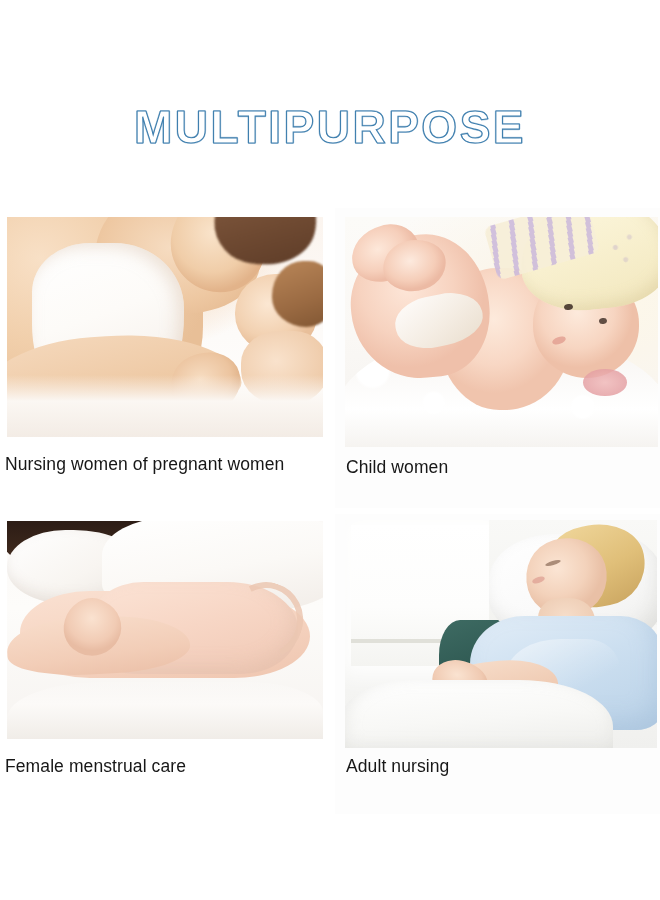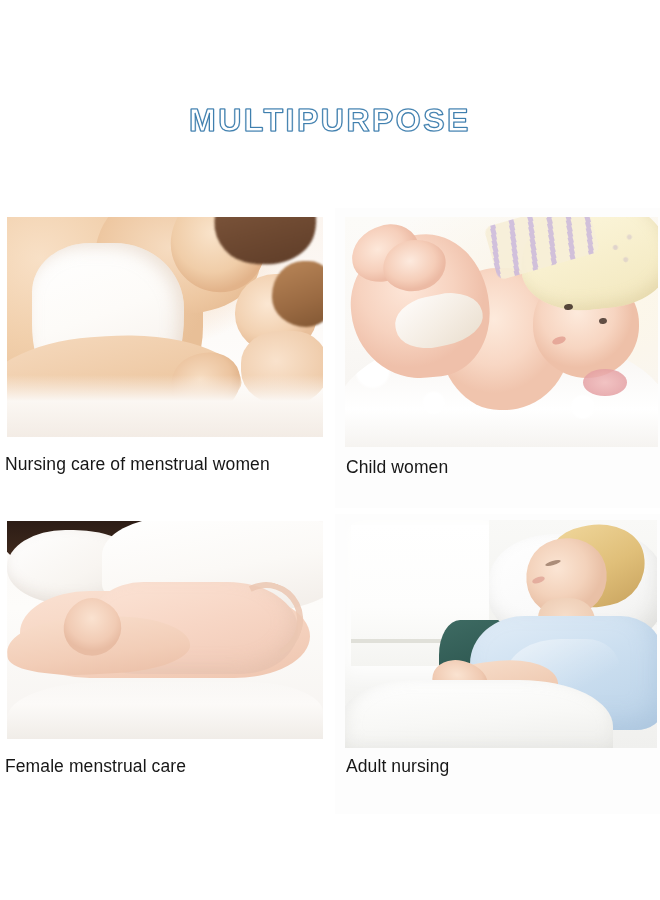--- a/index.html
+++ b/index.html
@@ -24,21 +24,21 @@
     width: 660px;
     height: 208px;
   }
   .title-main {
     position: absolute;
     left: 0;
     top: 104px;
     width: 660px;
     text-align: center;
     font-family: "Liberation Sans", sans-serif;
-    font-size: 32px;
+    font-size: 46px;
     font-weight: 700;
     letter-spacing: 2.5px;
     line-height: 1;
     color: #ffffff;
     -webkit-text-stroke: 1.1px #3f7fae;
     text-shadow:
       -1px 0 0 rgba(63,127,174,.35),
        1px 0 0 rgba(63,127,174,.35),
        0 -1px 0 rgba(63,127,174,.35),
        0  1px 0 rgba(63,127,174,.35);
@@ -419,21 +419,21 @@
       <div class="p0-hair"></div>
       <div class="p0-neck"></div>
       <div class="p0-top"></div>
       <div class="p0-baby-head"></div>
       <div class="p0-baby-hair"></div>
       <div class="p0-baby-body"></div>
       <div class="p0-arm"></div>
       <div class="p0-hand"></div>
       <div class="p0-sheet"></div>
     </div>
-    <div class="caption cap-0">Nursing care of menstrual women</div>
+    <div class="caption cap-0">Nursing women of pregnant women</div>
   </div>
 
   <div class="cell cell-1">
     <div class="panel"></div>
     <div class="photo photo-1">
       <div class="p1-bg"></div>
       <div class="p1-fluff"></div>
       <div class="p1-torso"></div>
       <div class="p1-legs"></div>
       <div class="p1-diaper"></div>

